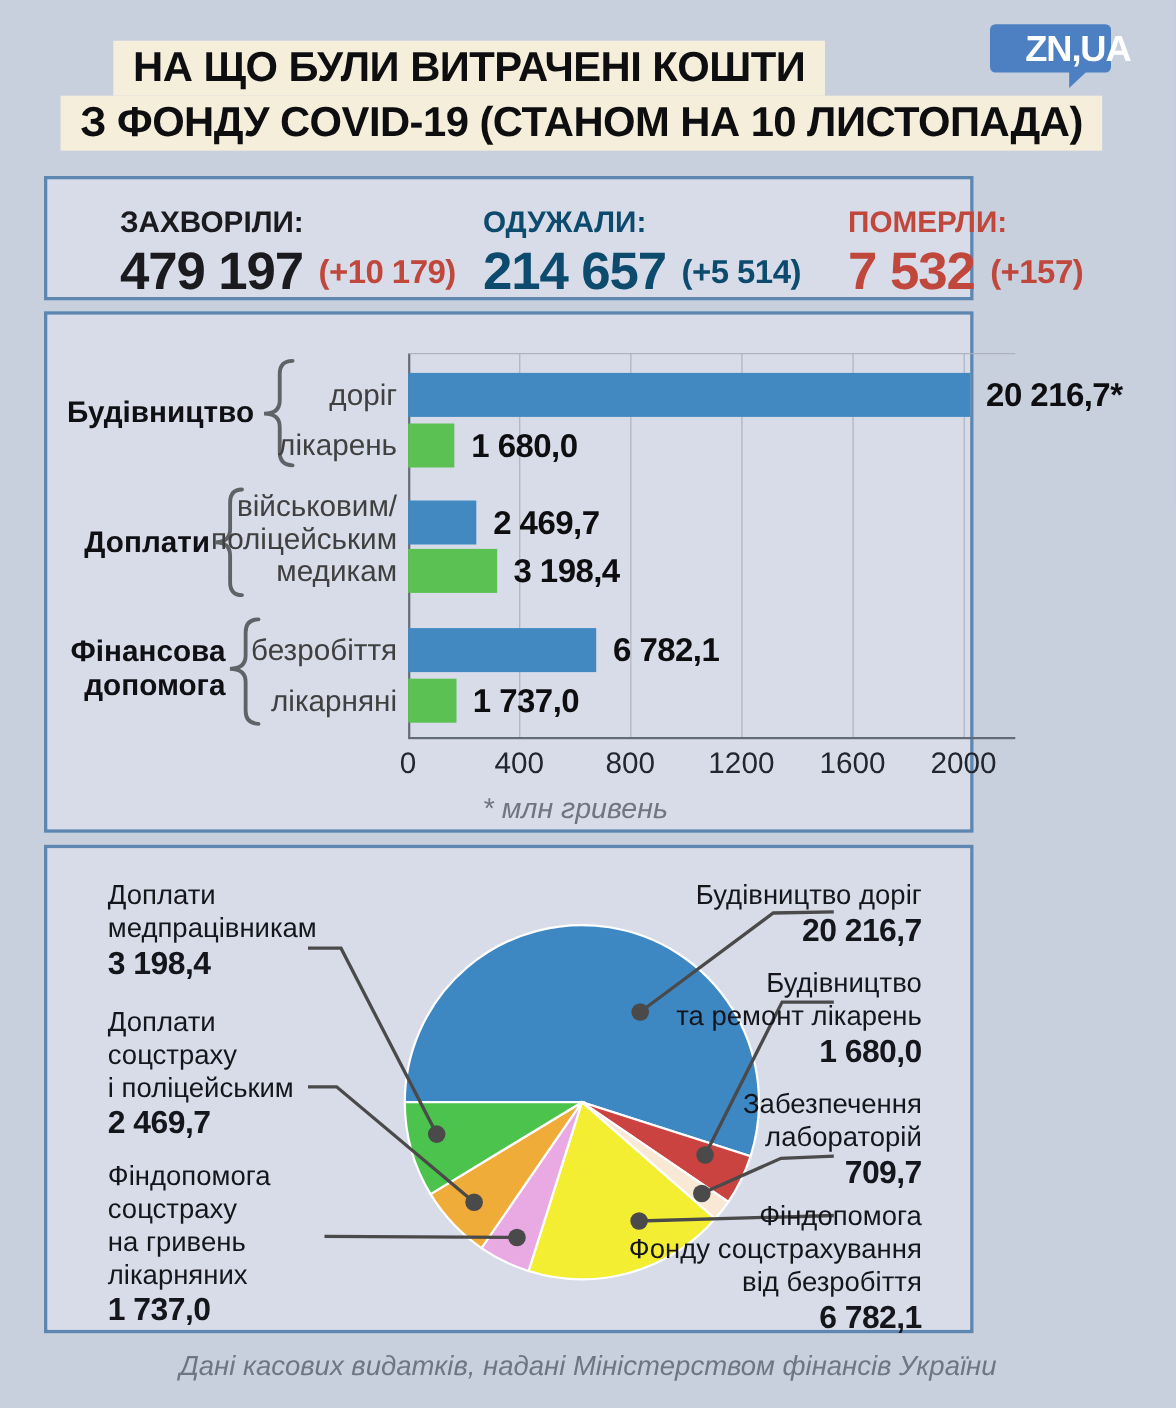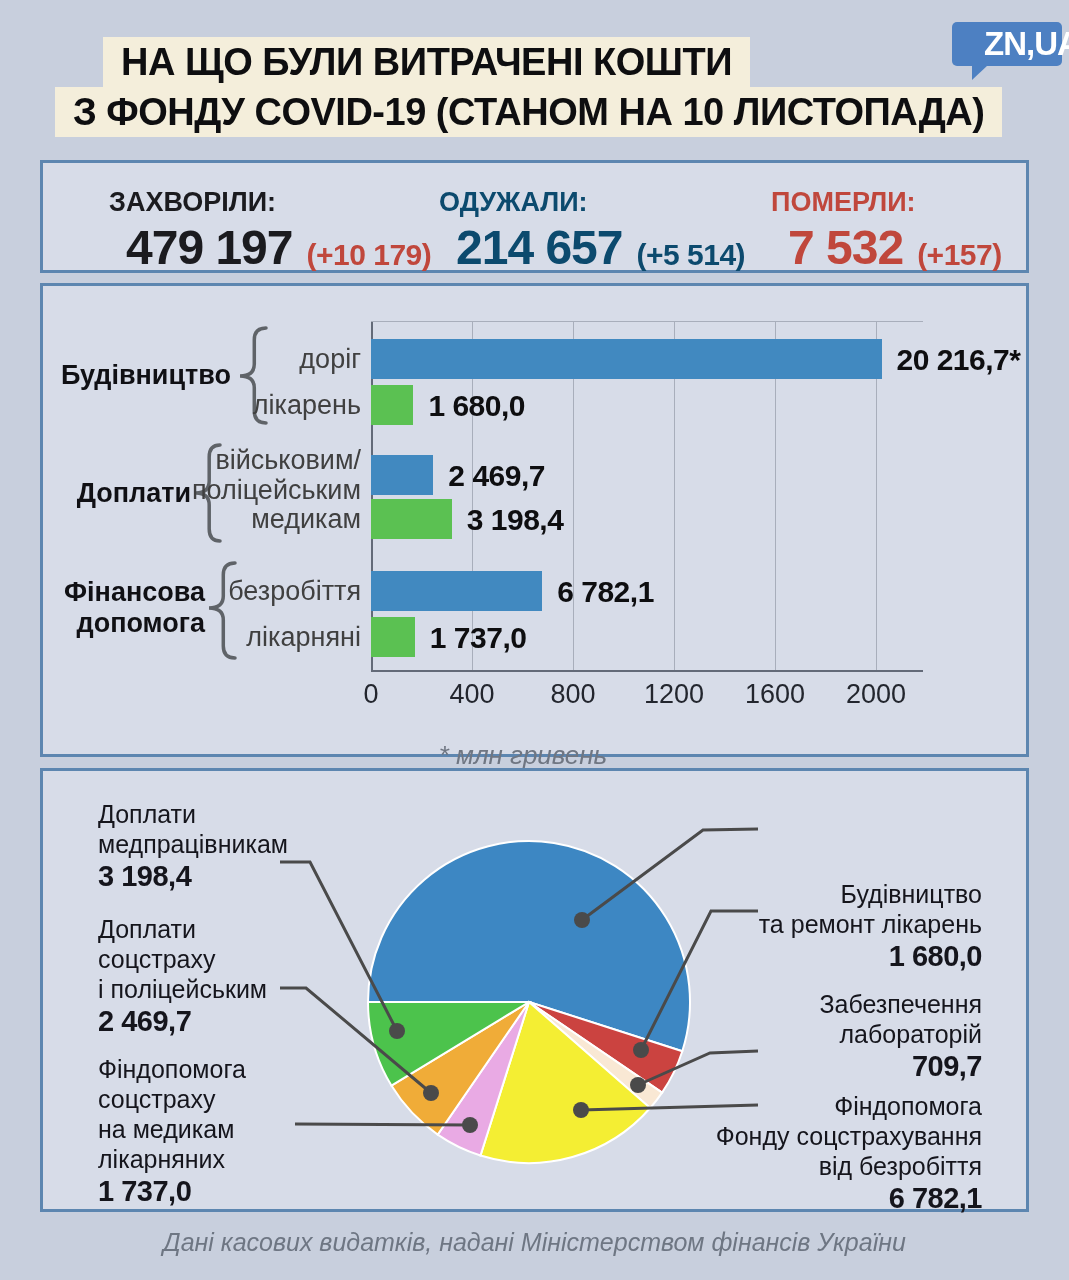--- a/index.html
+++ b/index.html
@@ -12,37 +12,37 @@
   
   .title-line {
     position:absolute; left:55px; display:inline-block;
     background:#f4eedb; color:#0e0e10;
     font-weight:bold; font-size:38px; line-height:50px;
     padding:0 18px; letter-spacing:-0.5px; white-space:nowrap;
   }
   #title1 { top:37px;margin-left:48px; }
   #title2 { top:87px; }
   .logo-box {
-    position:absolute; left:952px; top:22px; width:110px; height:44px;
+    position:absolute; left:900px; top:22px; width:110px; height:44px;
     background:#4d80c2; border-radius:5px; text-align:center;
     color:#fff; font-weight:bold; font-size:33px; line-height:44px; letter-spacing:-1px;padding-left:32px;
   }
   .logo-tail {
     position:absolute; left:972px; top:65px; width:0; height:0;
     border-top:15px solid #4d80c2; border-right:16px solid transparent;
   }
   
-  .panel { position:absolute; left:40px; width:989px; background:#d7dce8; border:3px solid #5d86b0; }
+  .panel { position:absolute; left:40px; width:845px; background:#d7dce8; border:3px solid #5d86b0; }
   #stats-panel { top:160px; height:113px; }
   #bar-panel   { top:283px; height:474px; }
   #pie-panel   { top:768px; height:444px; }
   
   .stat-col { position:absolute; top:24px; white-space:nowrap; }
   .stat-label { font-size:27px; font-weight:bold; margin-bottom:6px; }
-  .stat-row { display:flex; align-items:flex-end; gap:14px;margin-left:17px; }
+  .stat-row { display:flex; align-items:center; gap:14px; }
   .stat-value { font-size:48px; font-weight:bold; letter-spacing:-1px; line-height:1; }
   .stat-delta { font-size:30px; font-weight:bold; letter-spacing:-0.5px; }
   .c-black { color:#1b1b1f; } .c-red { color:#c0473c; } .c-green { color:#0c4a6e; }
   
   .gridline { position:absolute; top:35px; height:350px; width:1px; background:#a8aebb; }
   .gridline.major { width:2px; background:#636a78; }
   .plot-top { position:absolute; left:328px; top:35px; width:552px; height:1px; background:#a8aebb; }
   .axis-bottom { position:absolute; left:328px; top:384px; width:552px; height:2px; background:#636a78; }
   .tick-label { position:absolute; top:393px; width:90px; margin-left:-45px; text-align:center;
                 font-size:27px; color:#23262e; }
@@ -50,21 +50,21 @@
   .bar-label { position:absolute; left:40px; width:278px; text-align:right;
                font-size:27px; line-height:30px; color:#404040; }
   .bar-label span { display:block; }
   .bar-value { position:absolute; font-size:30px; font-weight:bold; line-height:40px;
                color:#0e0e10; white-space:nowrap; letter-spacing:-0.5px; }
   .bar-group { position:absolute; text-align:right; font-size:27px; font-weight:bold;
                line-height:31px; color:#101014; }
   .bar-group span { display:block; }
   #brace-svg, #pie-svg { position:absolute; left:0; top:0; }
   .chart-note { position:absolute; left:290px; top:434px; width:380px; text-align:center;
-                font-style:italic; font-size:26px; color:#6f7682;margin-top:20px; }
+                font-style:italic; font-size:26px; color:#6f7682; }
   
   .callout { position:absolute; font-size:25px; line-height:30px; color:#15151c; }
   .callout span { display:block; }
   .callout .val { font-size:29px; font-weight:bold; line-height:34px; letter-spacing:-0.5px; }
   .callout.left  { left:55px;  text-align:left; }
   .callout.right { right:44px; text-align:right; }
   
   .source-note { position:absolute; left:0; top:1228px; width:1069px; text-align:center;
                  font-style:italic; font-size:25px; color:#6e7683; }
 </style>
@@ -214,25 +214,29 @@
     </div>
     <div class="callout left" style="top:143px">
       <span>Доплати</span>
       <span>соцстраху</span>
       <span>і поліцейським</span>
       <span class="val">2 469,7</span>
     </div>
     <div class="callout left" style="top:283px">
       <span>Фіндопомога</span>
       <span>соцстраху</span>
-      <span>на медикам</span>
+      <span>на гривень</span>
       <span>лікарняних</span>
       <span class="val">1 737,0</span>
     </div>
 
+    <div class="callout right" style="top:28px">
+      <span>Будівництво доріг</span>
+      <span class="val">20 216,7</span>
+    </div>
     <div class="callout right" style="top:108px">
       <span>Будівництво</span>
       <span>та ремонт лікарень</span>
       <span class="val">1 680,0</span>
     </div>
     <div class="callout right" style="top:218px">
       <span>Забезпечення</span>
       <span>лабораторій</span>
       <span class="val">709,7</span>
     </div>

